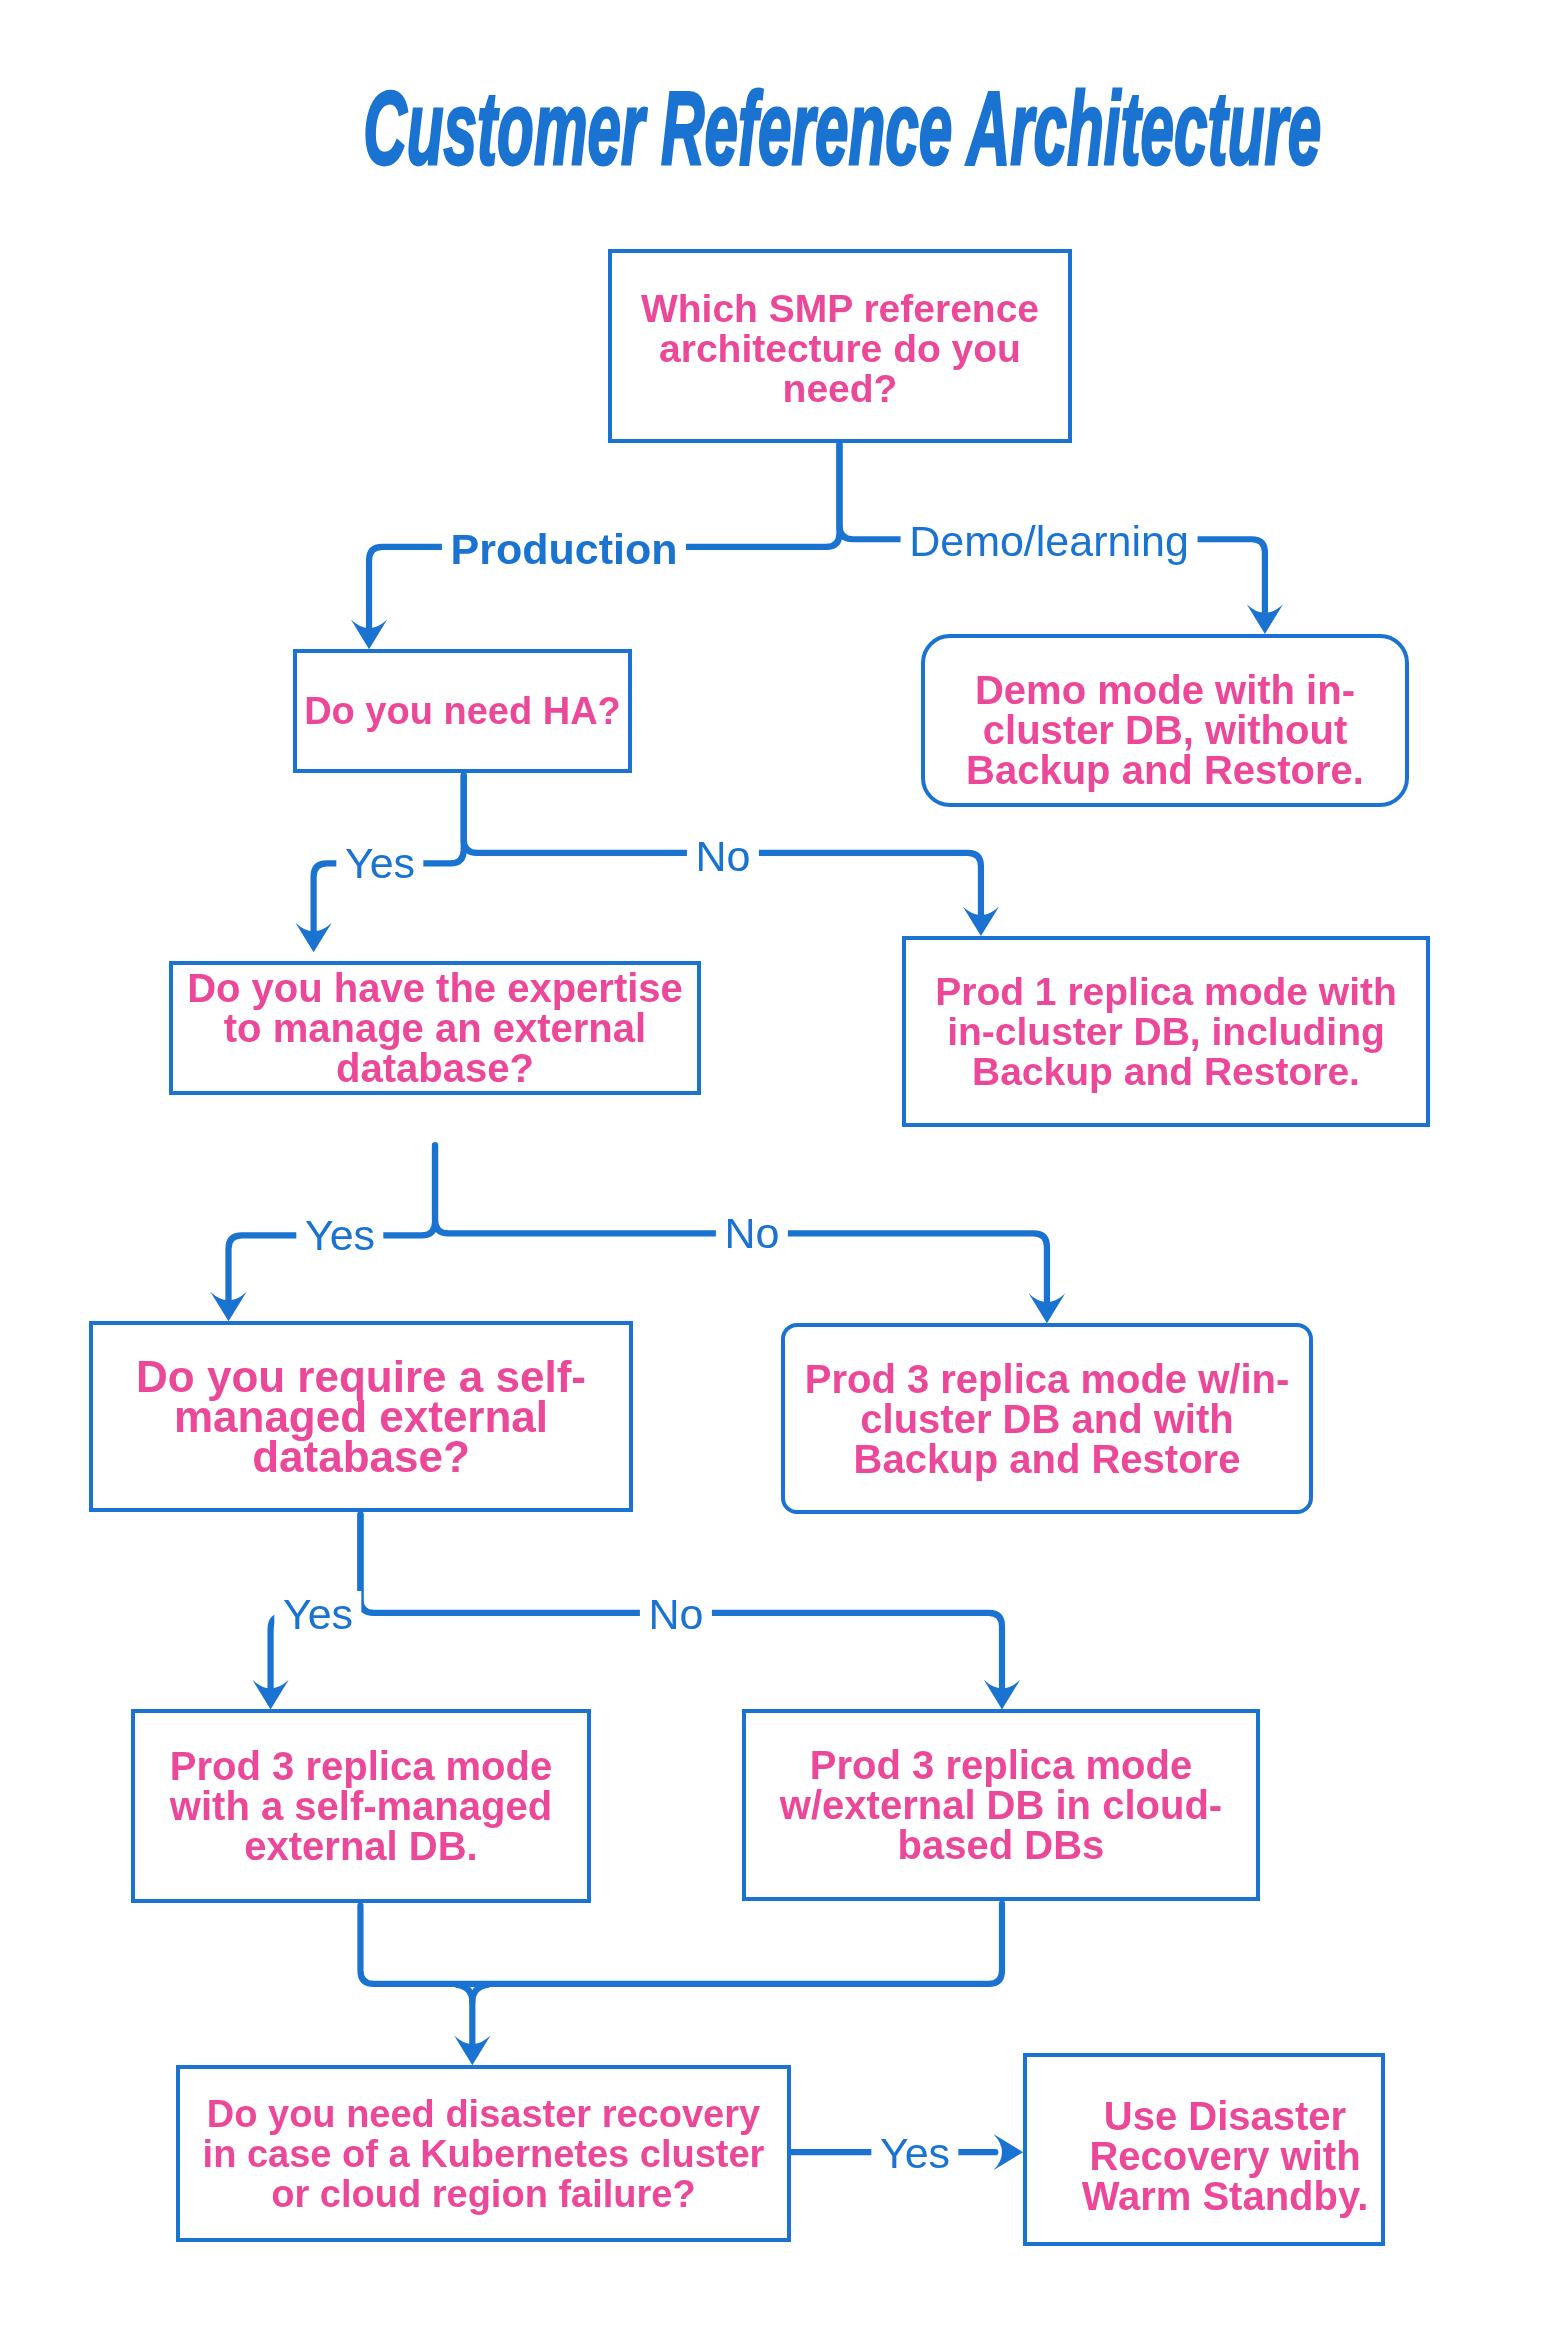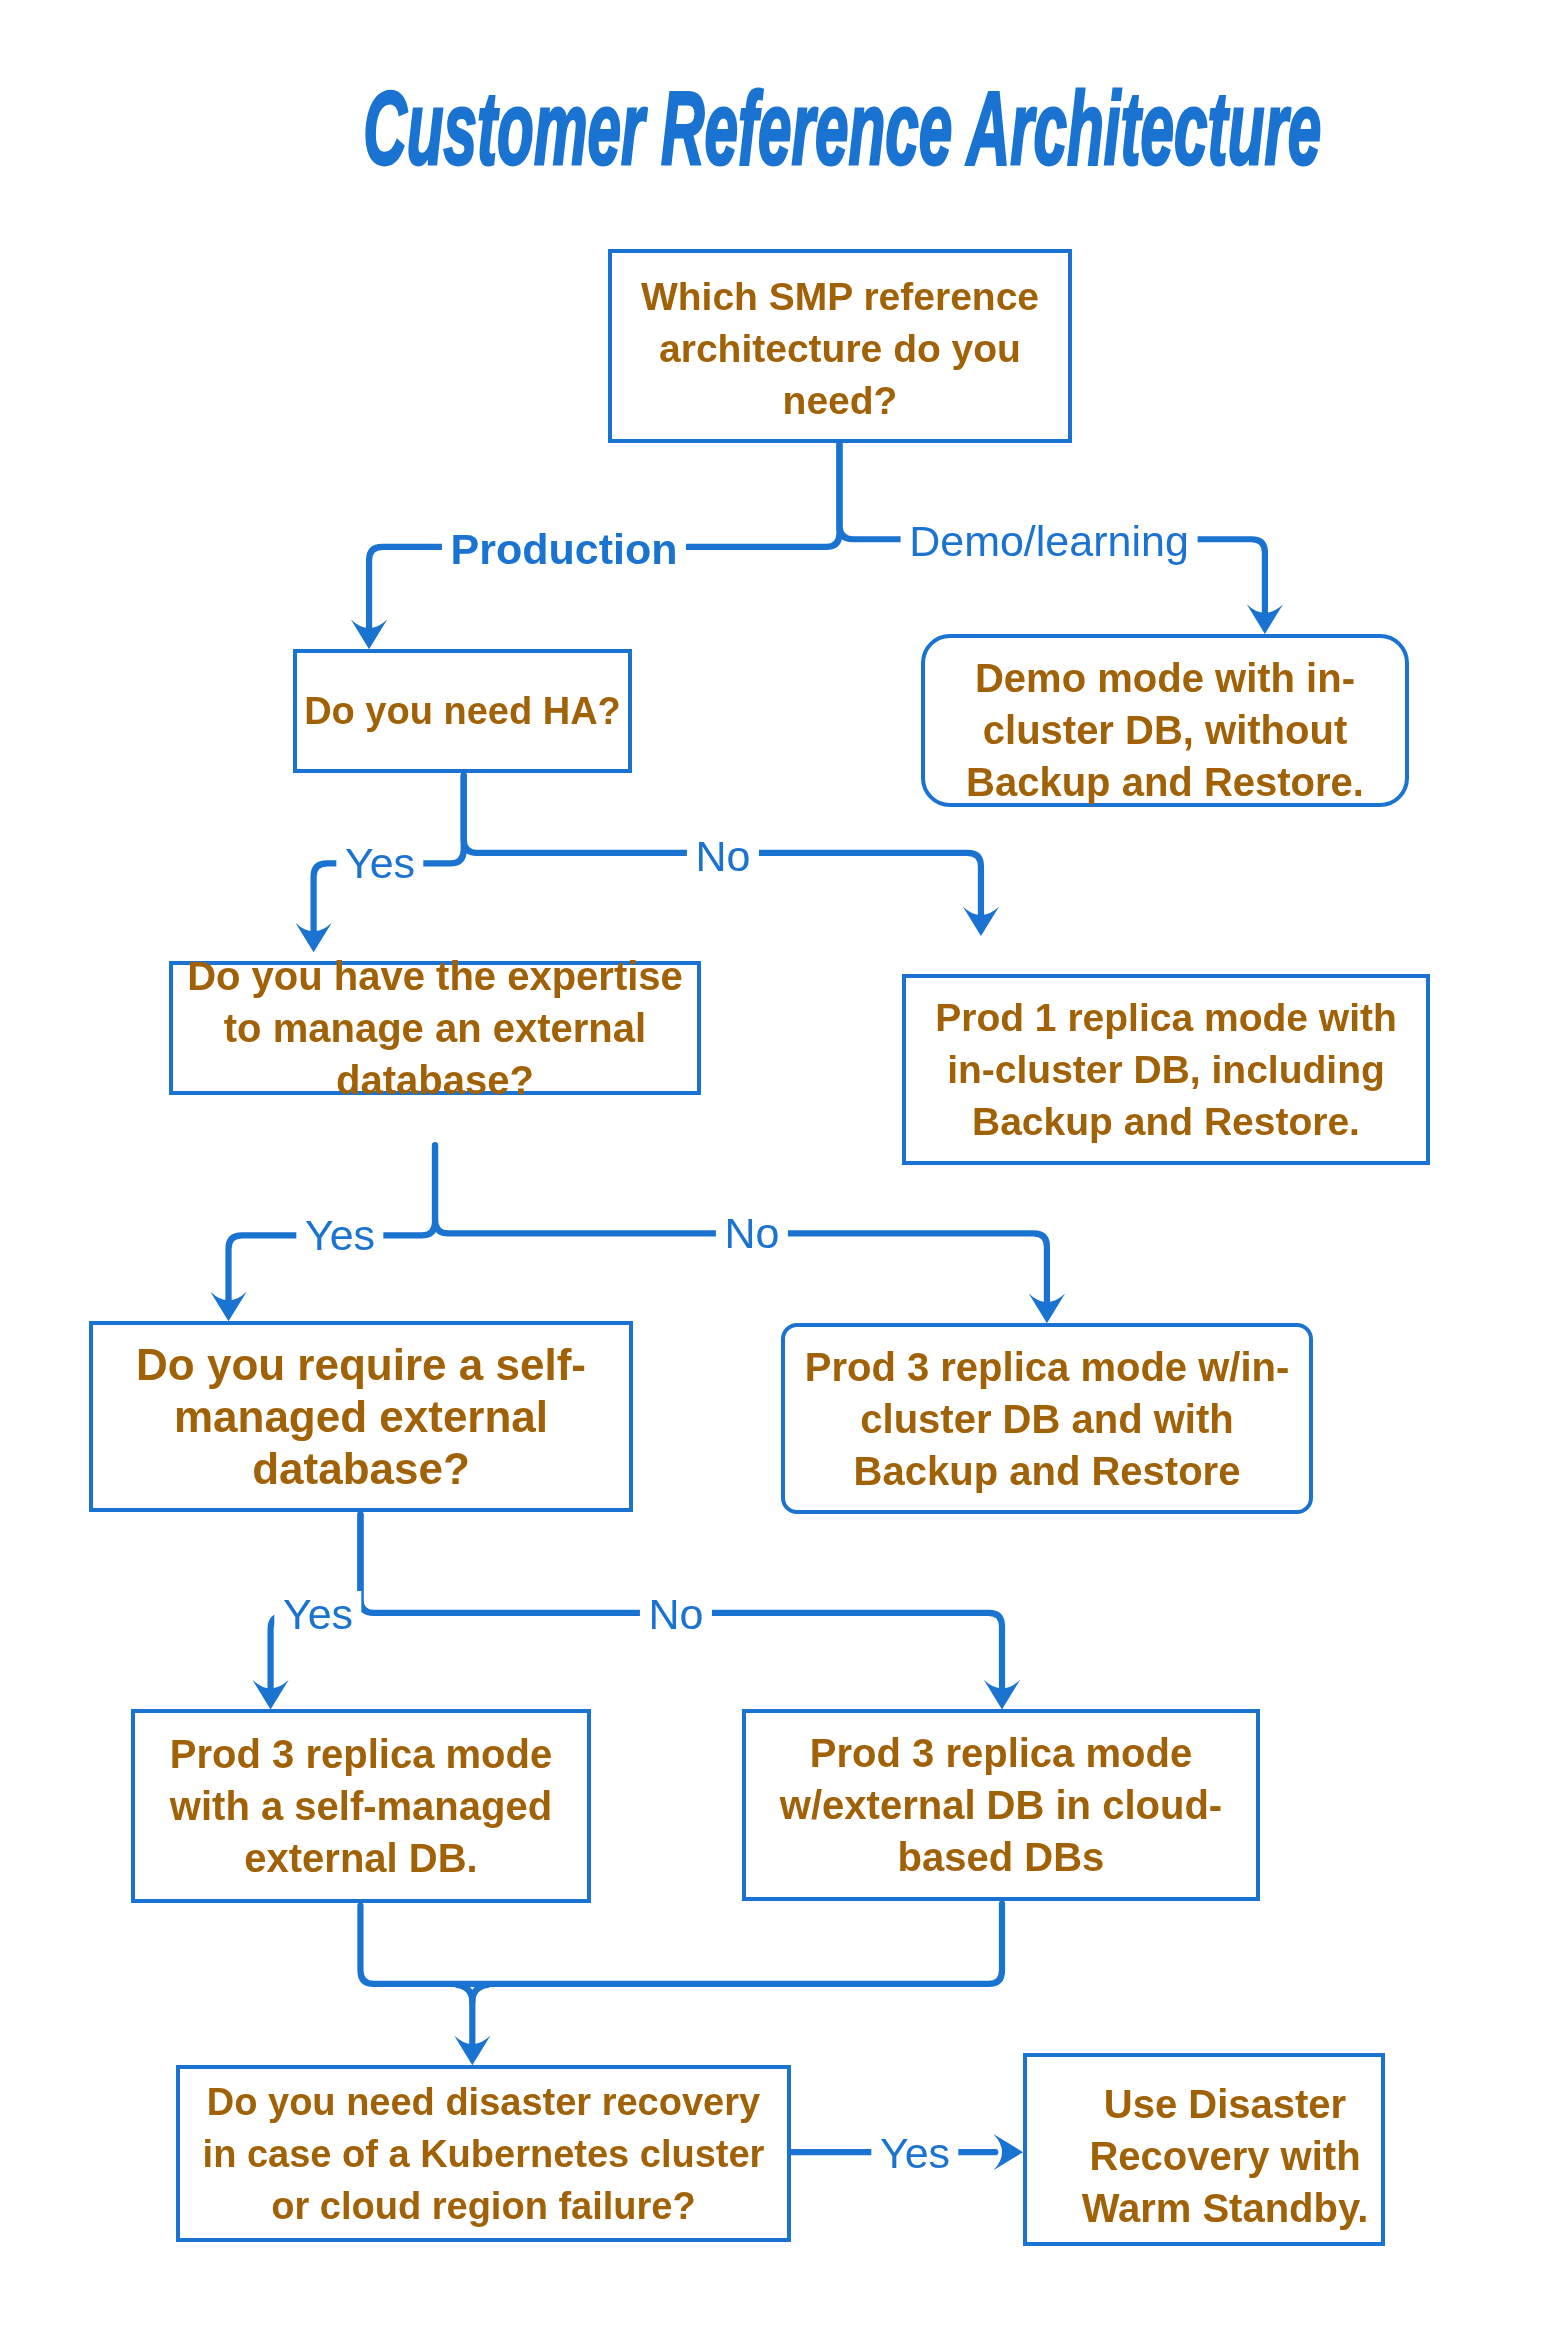--- a/index.html
+++ b/index.html
@@ -1,20 +1,20 @@
 <!DOCTYPE html>
 <html><head>
 <meta charset="utf-8">
 <style>
 html,body{margin:0;padding:0;}
 body{width:1568px;height:2330px;background:#ffffff;position:relative;overflow:hidden;
  font-family:"Liberation Sans", sans-serif;}
 .box{position:absolute;border:4.8px solid #1a73d1;box-sizing:border-box;background:#fff;
  display:flex;align-items:center;justify-content:center;text-align:center;
- color:#a16207;font-weight:bold;font-size:38px;line-height:52px;}
+ color:#ec4899;font-weight:bold;font-size:38px;line-height:40px;}
 .lbl{position:absolute;transform:translate(-50%,-50%);background:#fff;
  color:#1a73d1;font-size:43px;line-height:46px;padding:0 8.6px;white-space:nowrap;}
 svg{position:absolute;left:0;top:0;}
 </style>
 </head>
 <body>
 <svg width="1568" height="2330" viewBox="0 0 1640 2437" fill="none">
 <g stroke="#1a73d1" stroke-width="6.5" stroke-linecap="round">
 <path d="M878,465 L878,550 Q878,564 892,564 L1309,564 Q1323,564 1323,578 L1323,641"></path>
 <path d="M878,465 L878,558 Q878,572 864,572 L400,572 Q386,572 386,586 L386,657"></path>
@@ -41,21 +41,21 @@
 <path d="M1029,1757 Q1048,1775 1067,1757 L1048,1788 Z"></path>
 <path d="M475,2129 Q494,2147 513,2129 L494,2160 Z"></path>
 <path d="M1039,2232 Q1057,2251 1039,2270 L1070,2251 Z"></path>
 </g>
 <text x="881" y="172" text-anchor="middle" textLength="1002" lengthAdjust="spacingAndGlyphs" font-family="Liberation Sans, sans-serif" font-size="108" font-weight="bold" font-style="italic" fill="#1a73d1" stroke="#1a73d1" stroke-width="3" paint-order="stroke">Customer Reference Architecture</text>
 </svg>
 <div class="box" style="left:608px;top:249px;width:464px;height:194px;font-size:39px;padding-top:6.7px;">Which SMP reference<br>architecture do you<br>need?</div>
 <div class="box" style="left:293px;top:649px;width:339px;height:124px;">Do you need HA?</div>
 <div class="box" style="left:921px;top:634px;width:488px;height:173px;font-size:40px;padding-top:18px;border-radius:29px;">Demo mode with in-<br>cluster DB, without<br>Backup and Restore.</div>
 <div class="box" style="left:169px;top:952px;width:532px;height:134px;font-size:40px;margin-top:9px;">Do you have the expertise<br>to manage an external<br>database?</div>
-<div class="box" style="left:902px;top:936px;width:528px;height:191px;font-size:39px;margin-top:38px;">Prod 1 replica mode with<br>in-cluster DB, including<br>Backup and Restore.</div>
+<div class="box" style="left:902px;top:936px;width:528px;height:191px;font-size:39px;">Prod 1 replica mode with<br>in-cluster DB, including<br>Backup and Restore.</div>
 <div class="box" style="left:89px;top:1321px;width:544px;height:191px;font-size:44px;">Do you require a self-<br>managed external<br>database?</div>
 <div class="box" style="left:781px;top:1323px;width:532px;height:191px;font-size:40px;border-radius:16px;">Prod 3 replica mode w/in-<br>cluster DB and with<br>Backup and Restore</div>
 <div class="box" style="left:131px;top:1709px;width:460px;height:194px;font-size:40px;">Prod 3 replica mode<br>with a self-managed<br>external DB.</div>
 <div class="box" style="left:742px;top:1709px;width:518px;height:192px;font-size:40px;">Prod 3 replica mode<br>w/external DB in cloud-<br>based DBs</div>
 <div class="box" style="left:176px;top:2065px;width:615px;height:177px;">Do you need disaster recovery<br>in case of a Kubernetes cluster<br>or cloud region failure?</div>
 <div class="box" style="left:1023px;top:2053px;width:362px;height:193px;font-size:40px;padding:13.4px 0 0 42px;">Use Disaster<br>Recovery with<br>Warm Standby.</div>
 <div class="lbl" style="left:564px;top:549px;font-weight:bold;">Production</div>
 <div class="lbl" style="left:1049px;top:541px;">Demo/learning</div>
 <div class="lbl" style="left:380px;top:863px;">Yes</div>
 <div class="lbl" style="left:723px;top:856px;">No</div>

